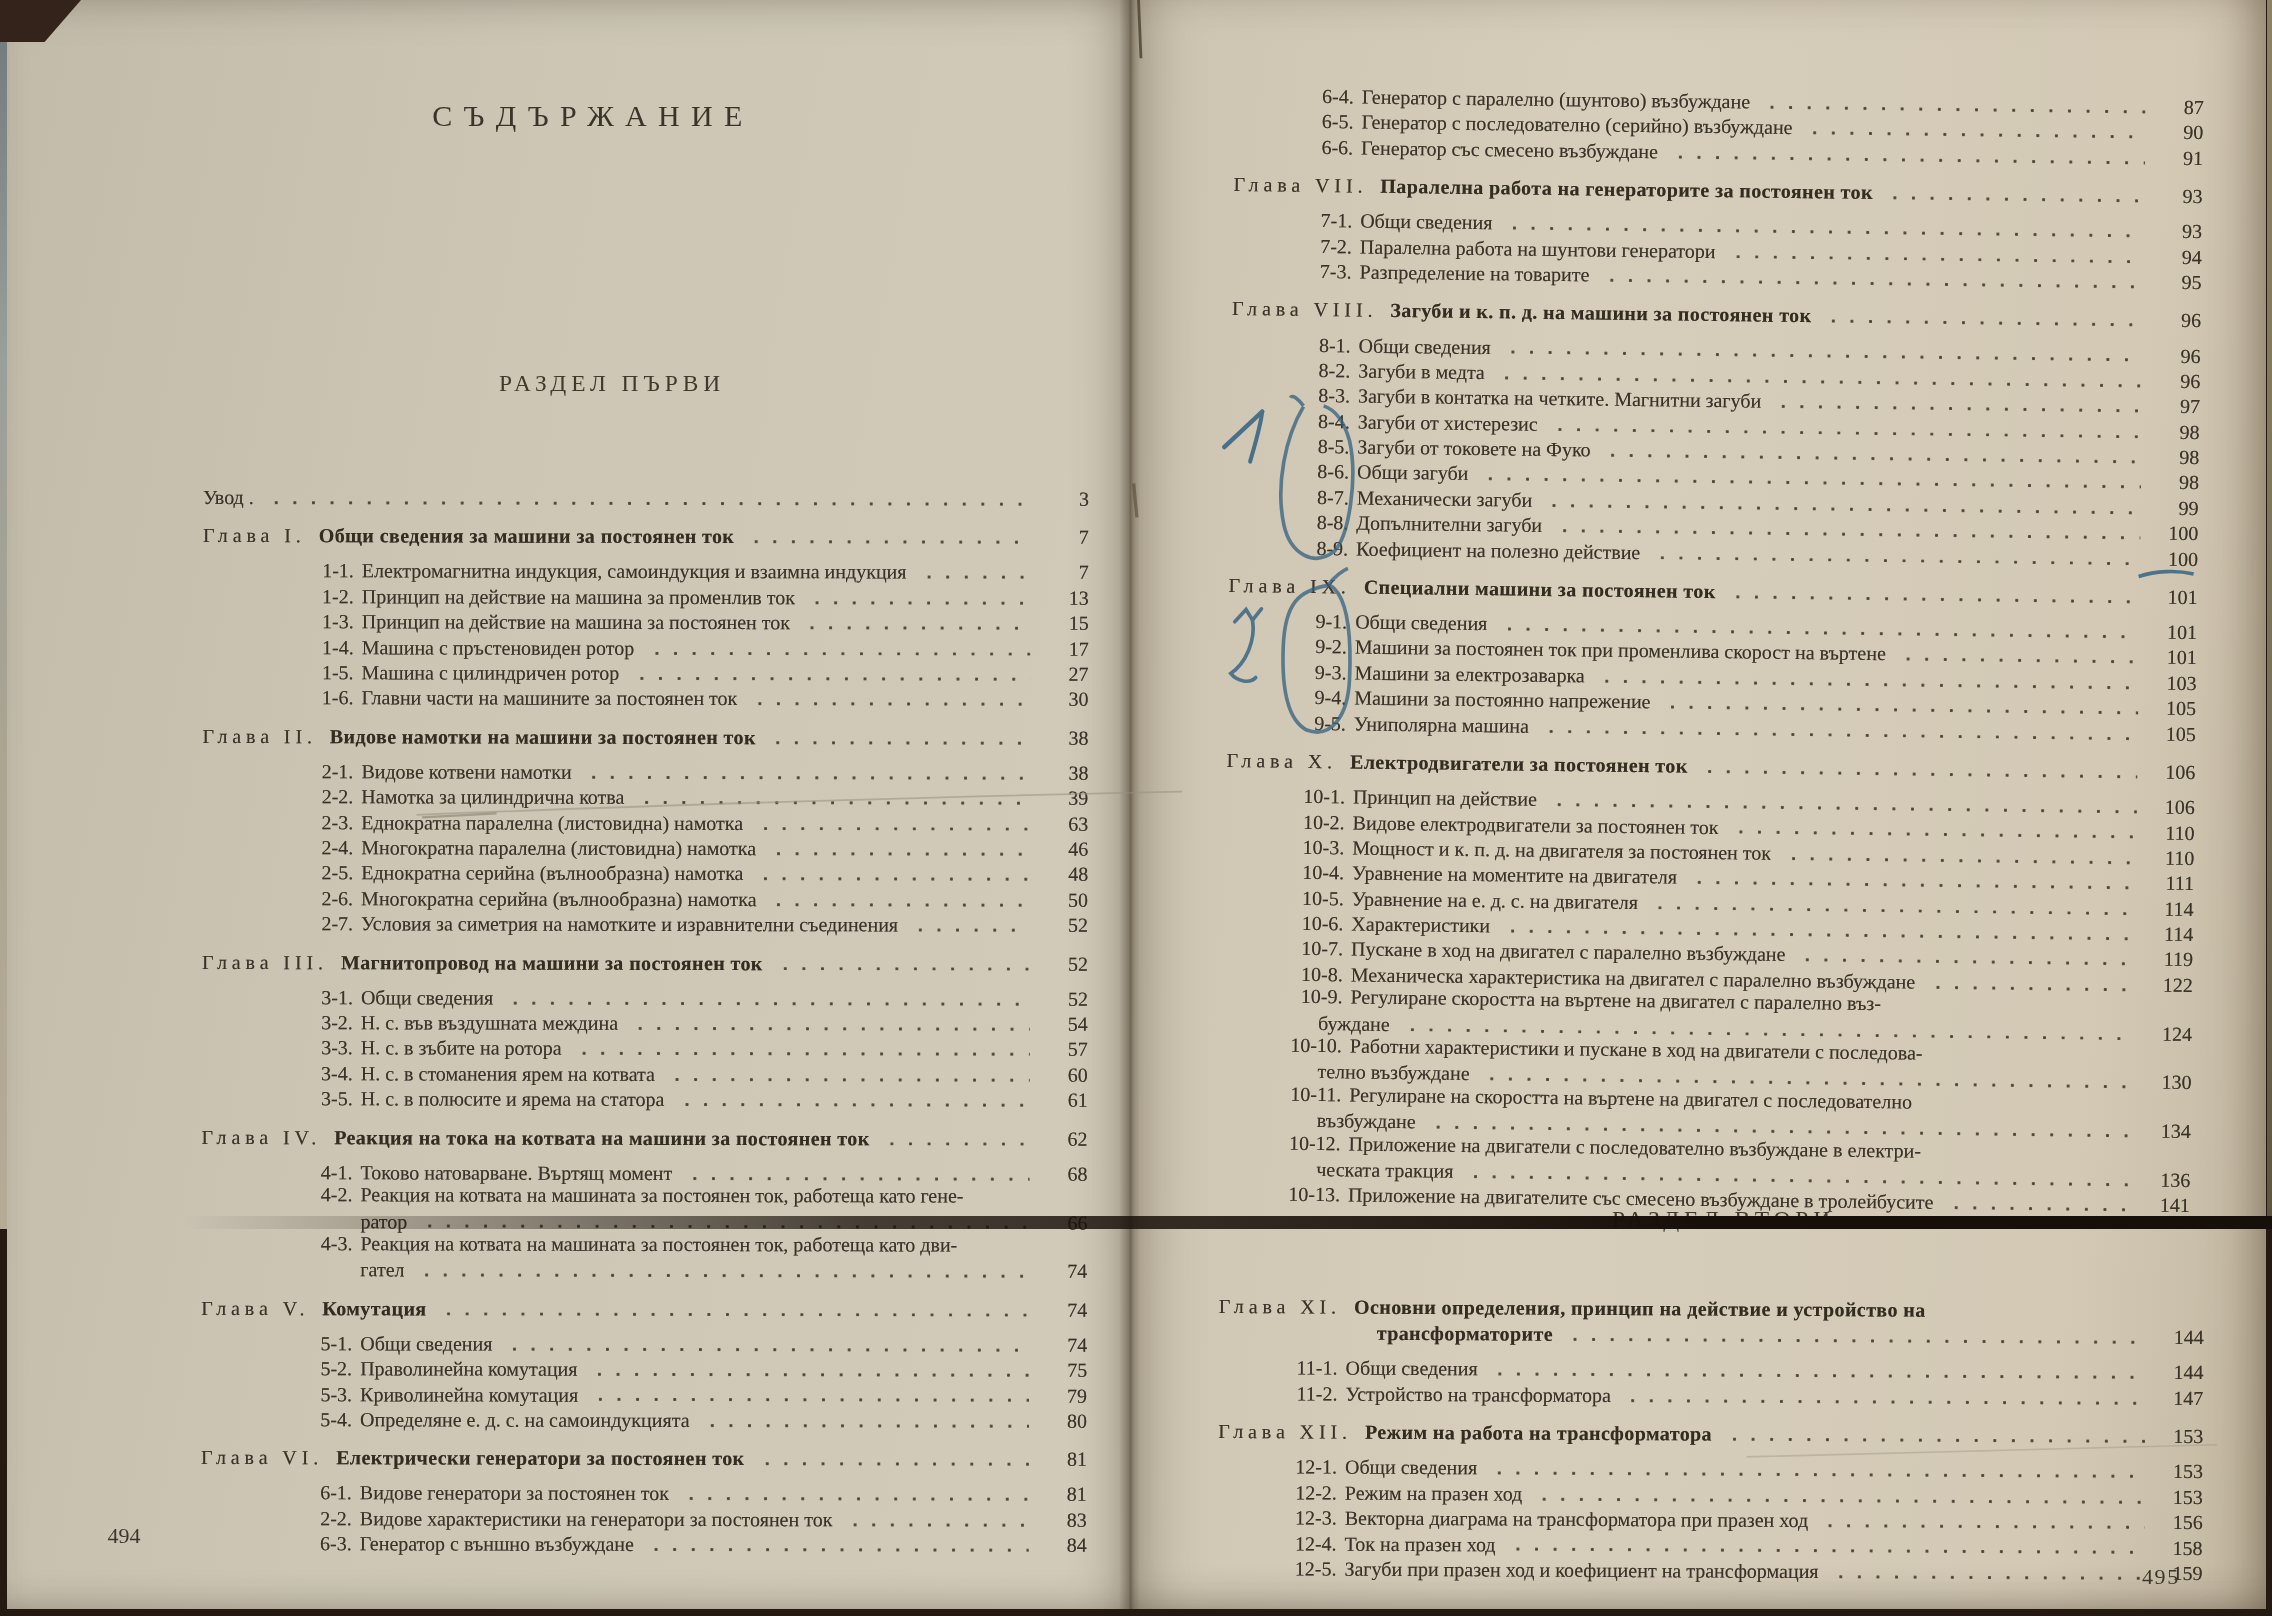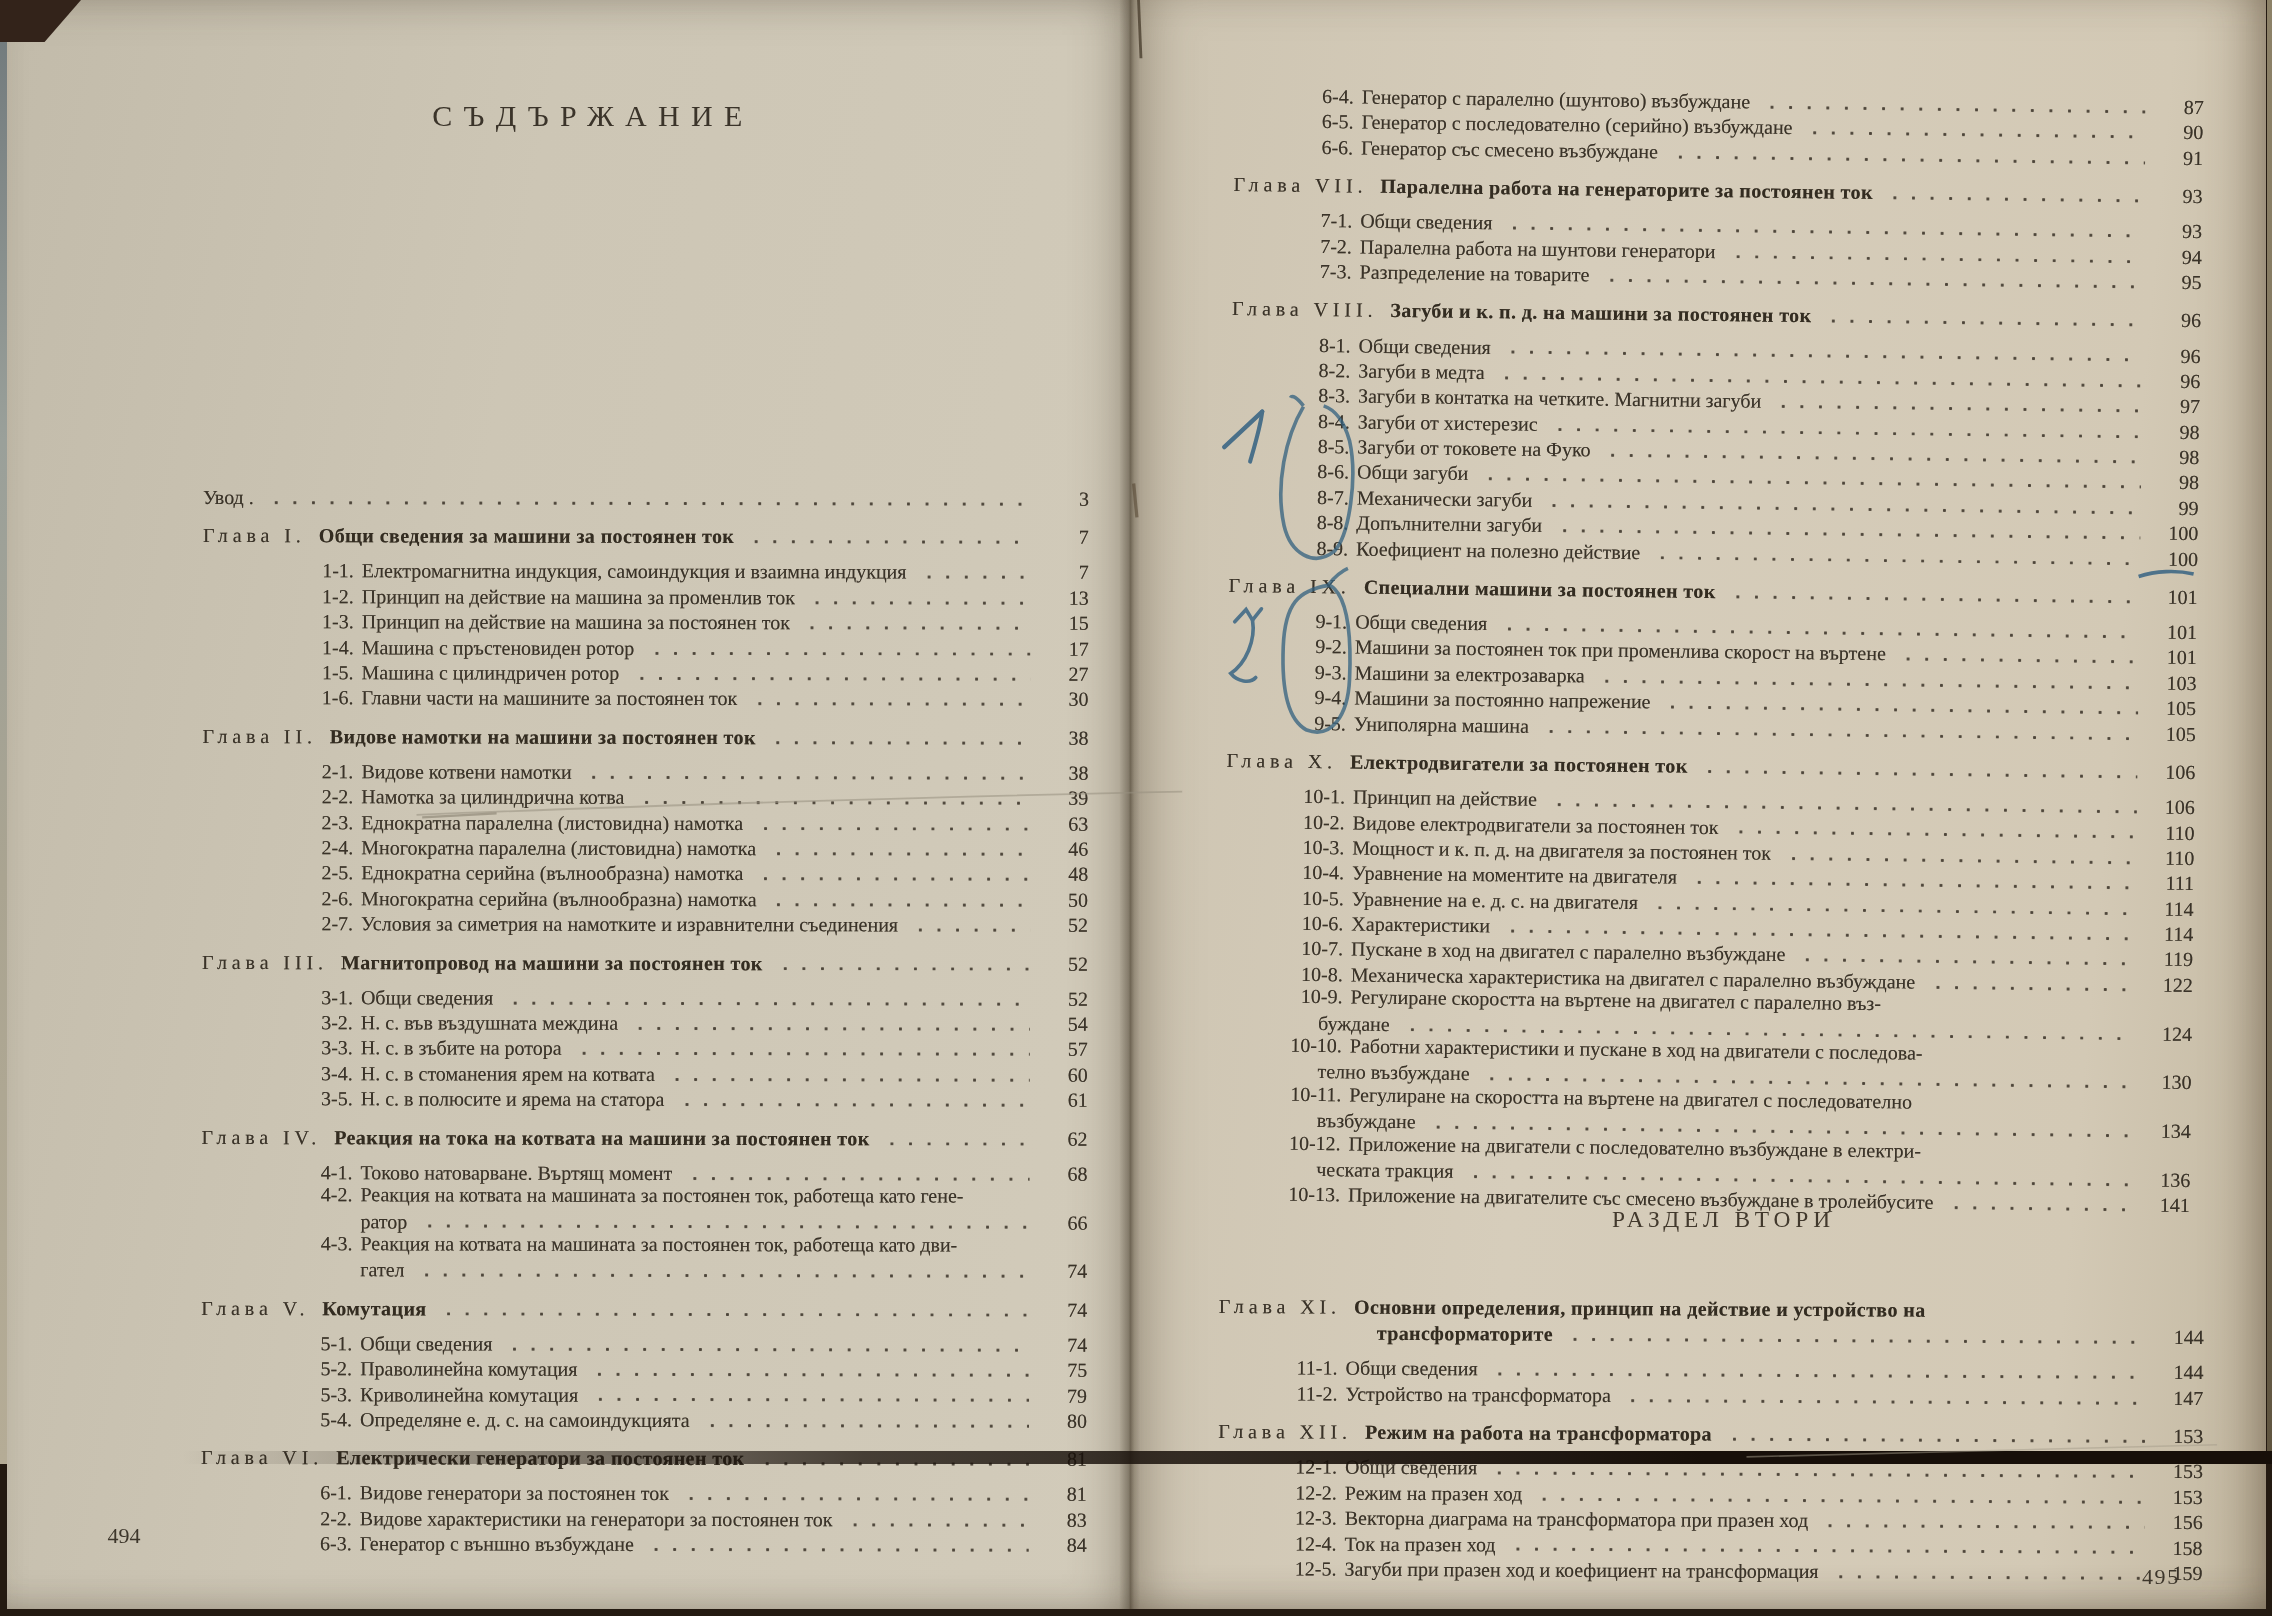--- a/index.html
+++ b/index.html
@@ -1,17 +1,17 @@
 <!DOCTYPE html>
 <html style="font-size:13px"><head>
 <meta charset="utf-8">
 <style>
   html,body{margin:0;padding:0;background:#241a11;width:2273px;height:1617px;overflow:hidden;
     font-family:"Liberation Serif","DejaVu Serif",serif;}
-  .spread{position:relative;width:2273px;height:1464px;}
+  .spread{position:relative;width:2273px;height:1229px;}
   .page{position:absolute;top:0;height:1609px;color:#3a3329;}
   .page-left{left:6.5px;width:1124px;
     background:linear-gradient(100deg,#c2bbaa 0%,#cdc6b5 40%,#d2cbba 100%);
     box-shadow:inset -34px 0 49px -24px rgba(80,68,50,.45), inset 0 -22.6px 40px -28px rgba(60,48,35,.35), inset 0 24px 49px -32px rgba(70,58,42,.35);}
   .page-right{left:1130px;width:1136px;
     background:linear-gradient(95deg,#cdc4b1 0%,#d6cdbb 38%,#d3c9b5 82%,#c3b8a1 100%);
     box-shadow:inset 37px 0 57px -28px rgba(80,68,50,.5), inset -42px 0 49px -32px rgba(92,77,56,.55), inset 0 -24px 44px -28px rgba(60,48,35,.4);}
   .corner-tl{position:absolute;left:0;top:0;width:81px;height:42px;background:#33231a;
     clip-path:polygon(0 0,100% 0,55% 100%,0 100%);z-index:3;}
   .edge-left{position:absolute;left:0;top:0;width:7.3px;height:100%;
@@ -68,20 +68,21 @@
 
   .ink-overlay{position:absolute;left:0;top:0;width:2273px;height:1617px;z-index:5;pointer-events:none;}
 </style>
 </head>
 <body>
 
 <div class="spread">
 
   <div class="page page-left">
     <div class="toc-title">СЪДЪРЖАНИЕ</div>
+    <div class="sec-label sec-label-1">РАЗДЕЛ ПЪРВИ</div>
     <div class="entries entries-left" id="left-entries">
         <div class="row plain">
           <span class="txt">Увод .</span>
           <span class="dots"></span>
           <span class="pg">3</span>
         </div>
         <div class="row chapter">
           <span class="num">Глава I.</span>
           <span class="txt">Общи сведения за машини за постоянен ток</span>
           <span class="dots"></span>

